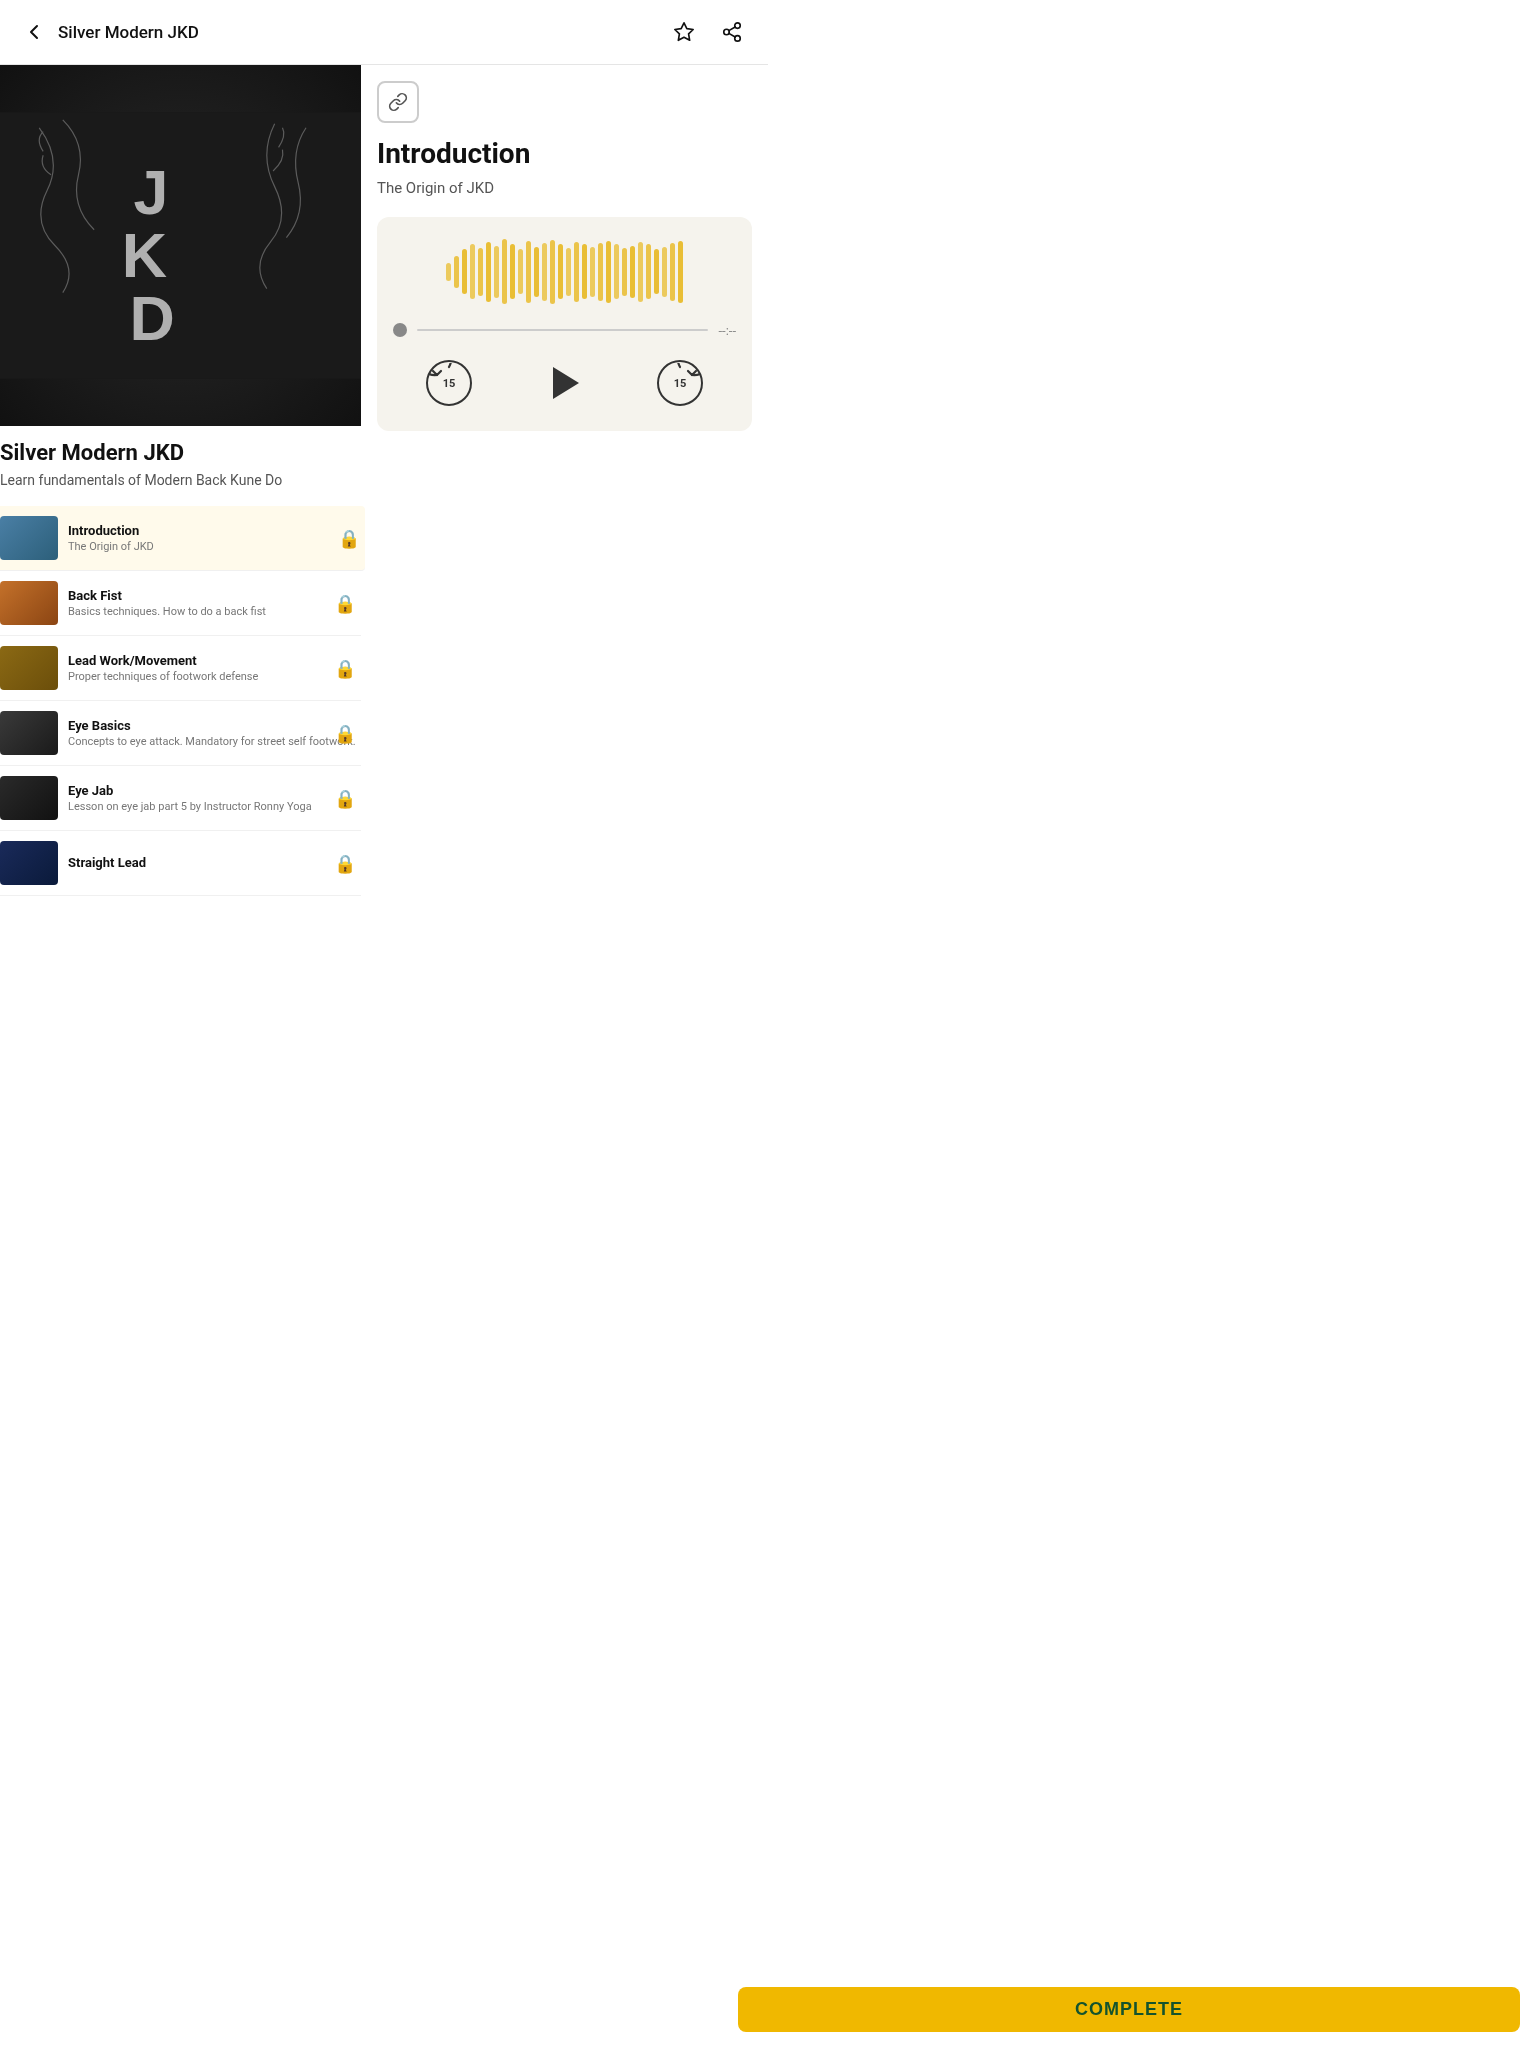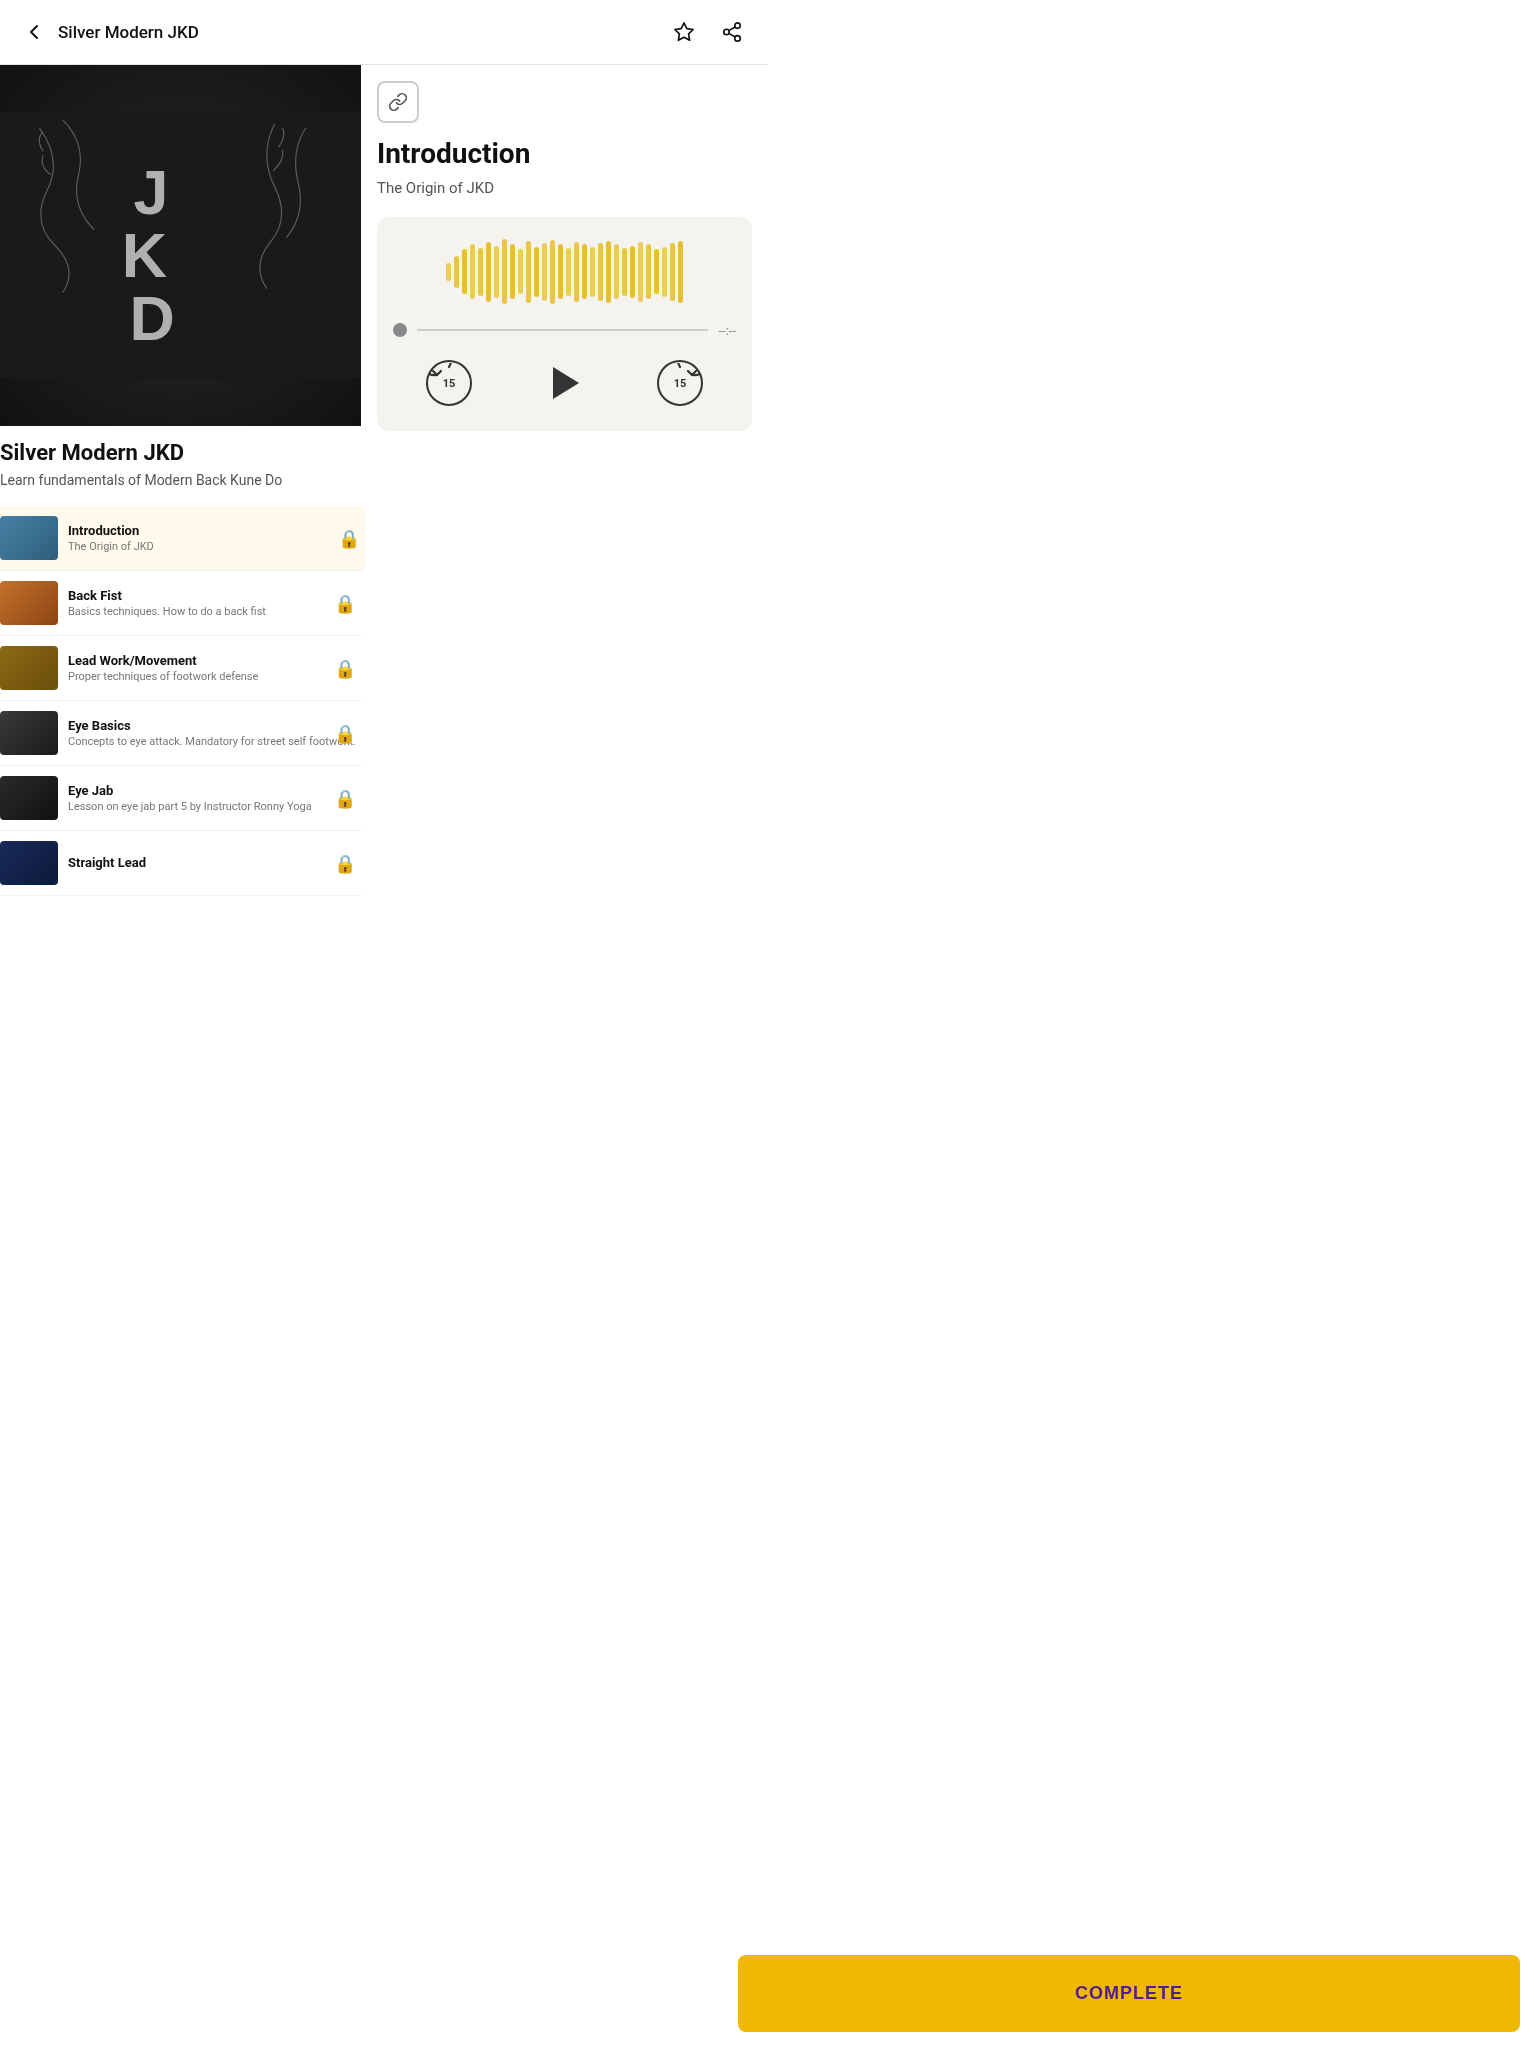--- a/index.html
+++ b/index.html
@@ -301,27 +301,27 @@
     .complete-btn-wrapper {
       position: fixed;
       bottom: 0;
       right: 0;
       width: 53%;
       padding: 16px;
       background: #fff;
     }
     .complete-btn {
       width: 100%;
-      padding: 28px;
+      padding: 12px;
       background: #f0b800;
       border: none;
       border-radius: 8px;
       font-size: 18px;
       font-weight: 700;
-      color: #4c1d95;
+      color: #14532d;
       letter-spacing: 1px;
       cursor: pointer;
       text-transform: uppercase;
     }
   </style>
 </head>
 <body>
 
 <div class="header">
   <div class="header-left">

